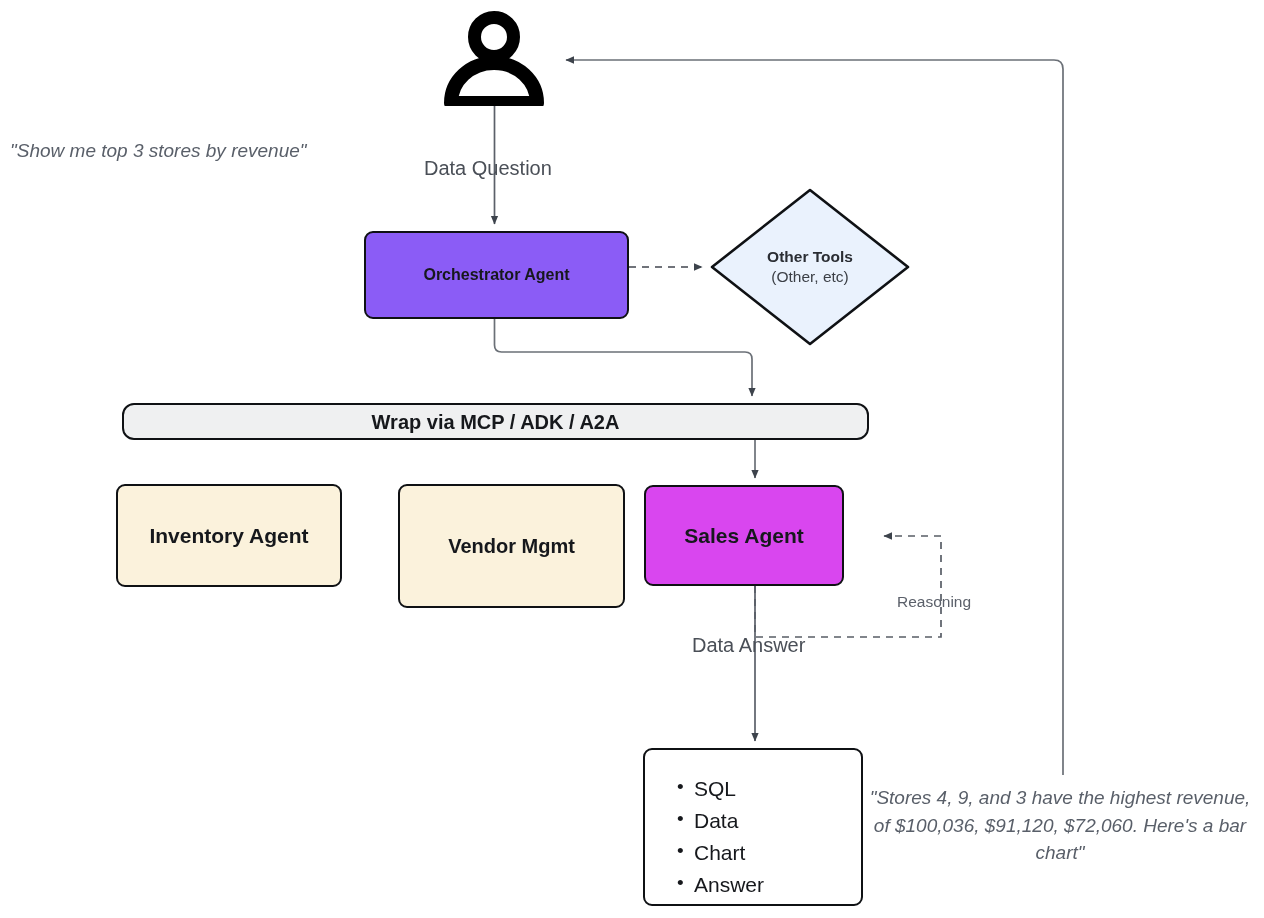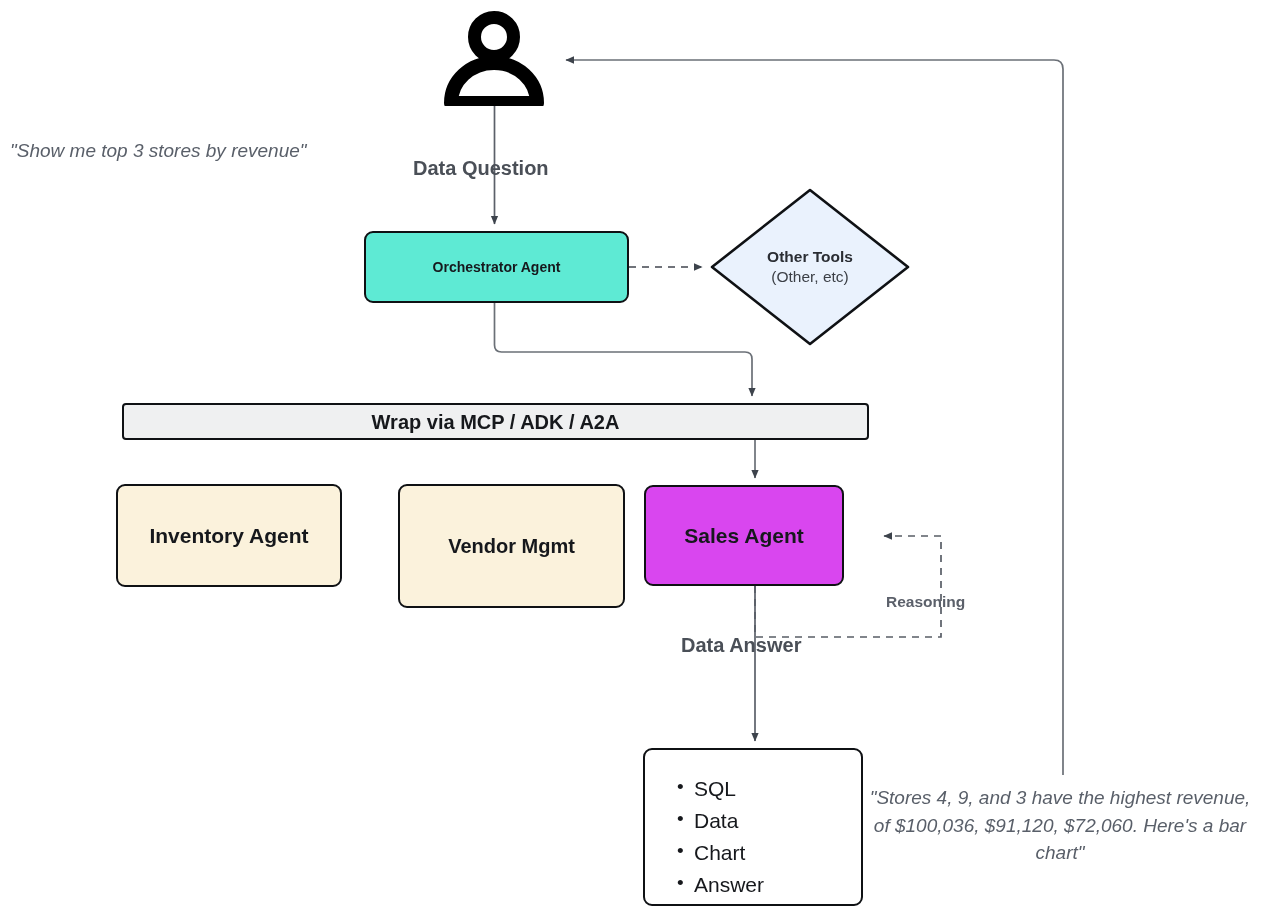--- a/index.html
+++ b/index.html
@@ -36,31 +36,31 @@
     border-radius: 9px;
     font-weight: bold;
     color: #16181c;
     text-align: center;
     line-height: 1.2;
   }
   #orchestrator-agent {
     left: 364px;
     top: 231px;
     width: 265px;
-    height: 72px;
-    background: #5eead4;
-    font-size: 14px;
+    height: 88px;
+    background: #8b5cf6;
+    font-size: 16px;
   }
   #mcp-bar {
     left: 122px;
     top: 403px;
     width: 747px;
     height: 37px;
     background: #eff0f1;
-    border-radius: 4px;
+    border-radius: 12px;
     font-size: 20px;
   }
   #inventory-agent {
     left: 116px;
     top: 484px;
     width: 226px;
     height: 103px;
     background: #fbf2dc;
     font-size: 21px;
   }
@@ -136,23 +136,24 @@
     font-size: 15.5px;
     color: #2a2d33;
   }
   .diamond-label .l2 {
     font-weight: normal;
     font-size: 15.5px;
     color: #3b3f46;
   }
   .edge-label {
     position: absolute;
-    font-weight: bold;
+    font-weight: normal;
     color: #4a4f57;
     white-space: nowrap;
+    margin-left: 11px;
   }
   #label-data-question {
     left: 413px;
     top: 157px;
     font-size: 20px;
   }
   #label-data-answer {
     left: 681px;
     top: 634px;
     font-size: 20px;

